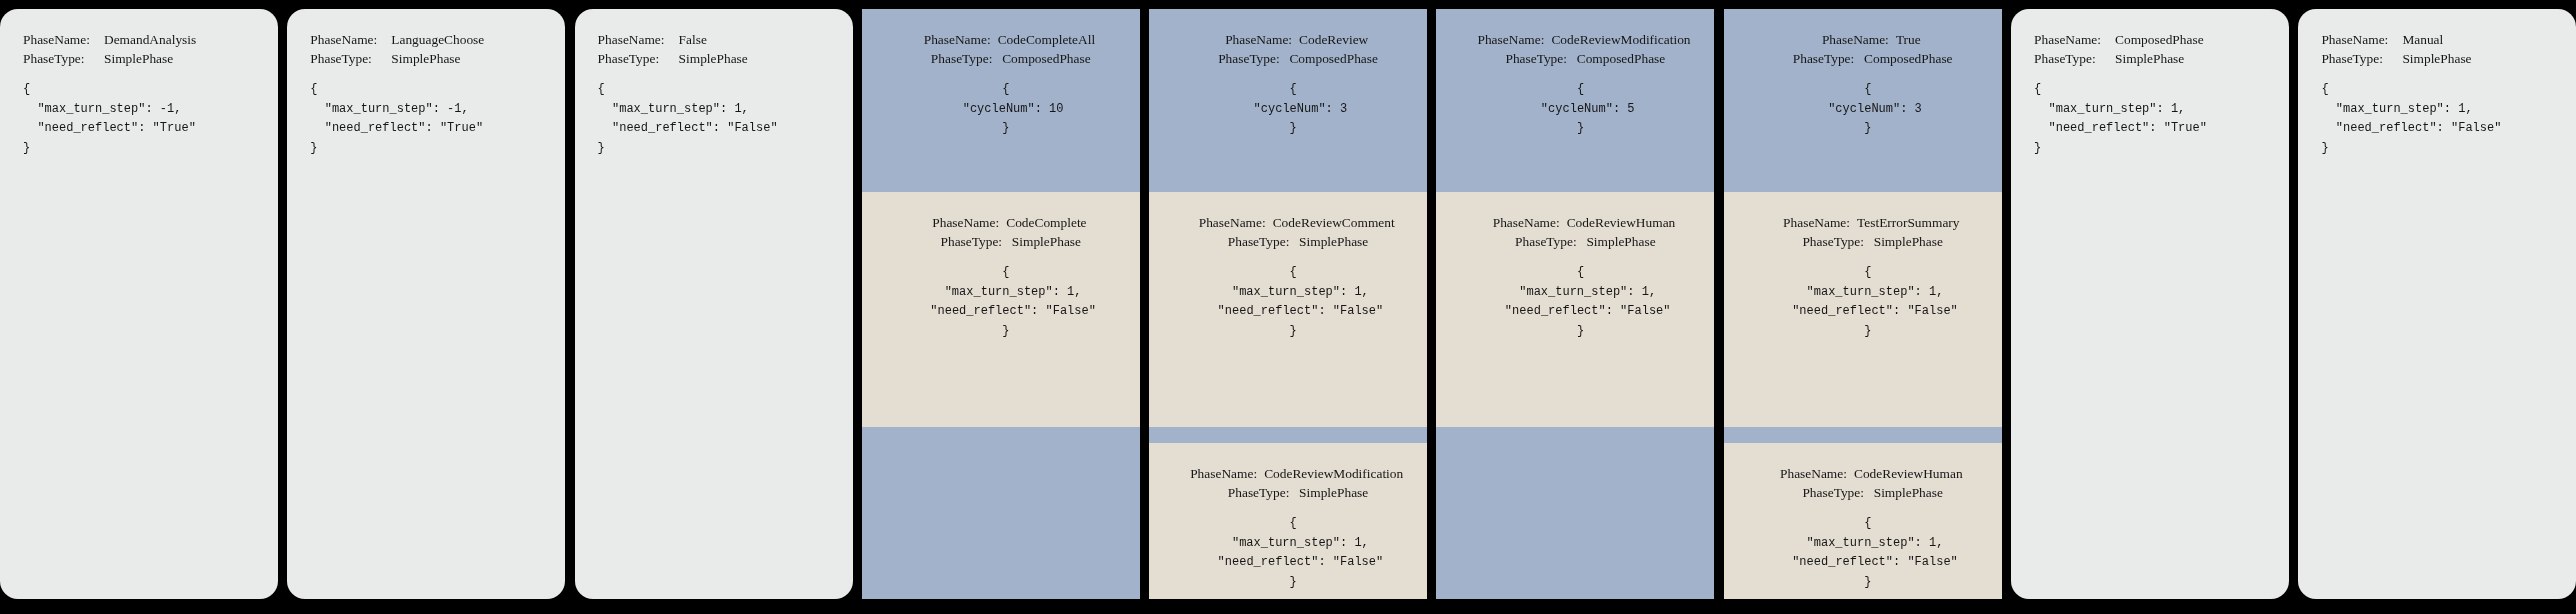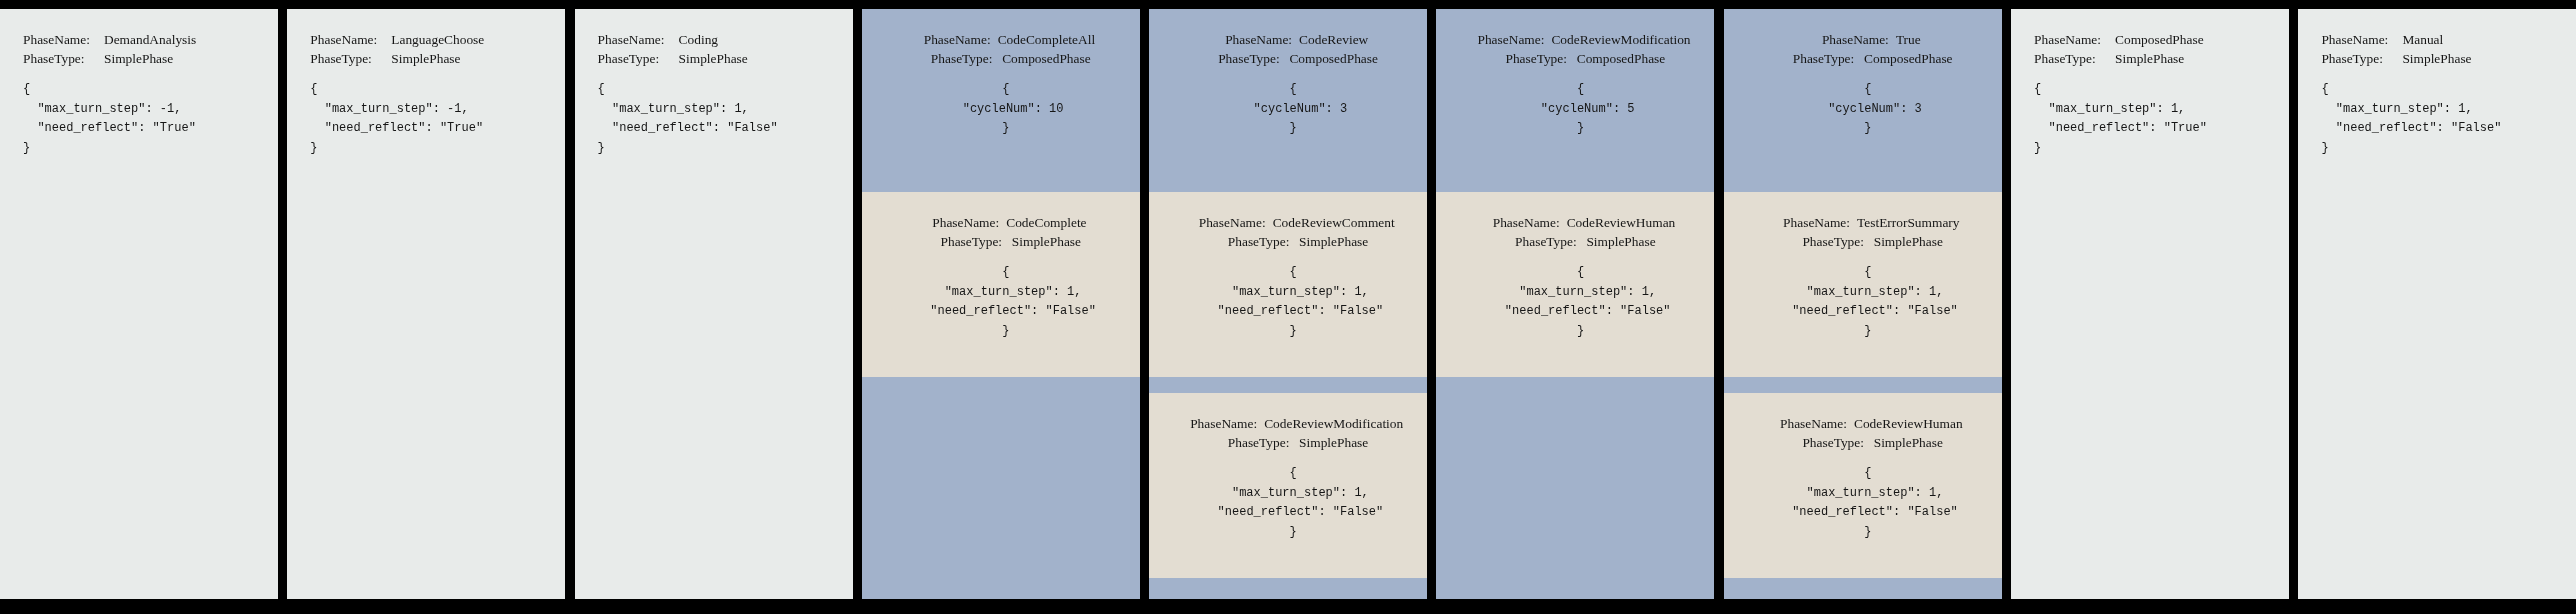--- a/index.html
+++ b/index.html
@@ -14,30 +14,30 @@
   .board{
     width:2576px;height:614px;
     background:var(--bg-black);
     display:flex;gap:9.3px;
     padding:9.3px 0 15px 0;
   }
   .card{
     flex:0 0 278px;width:278px;height:590px;
     overflow:hidden;
   }
-  .card.simple{background:var(--simple-bg);}
+  .card.simple{background:var(--simple-bg);border-radius:18px;}
   .card.composed{background:var(--composed-bg);text-align:center;}
   .phase-head{
     height:183px;
     padding:22px 13px 0 23px;
     color:var(--text);
   }
   .subphase{
     background:var(--subphase-bg);
-    height:185px;
+    height:235px;
     padding:22px 13px 0 23px;
     color:var(--text);
   }
   .subphase + .subphase{margin-top:16px;}
   .kv{
     font-family:"Liberation Serif","DejaVu Serif",serif;
     font-size:13.4px;line-height:18.5px;
     white-space:nowrap;
   }
   .kv .k{display:inline-block;width:81px;}
@@ -70,21 +70,21 @@
       <div class="kv"><span class="k">PhaseType:</span><span class="v">SimplePhase</span></div>
       <pre class="cfg">{
   "max_turn_step": -1,
   "need_reflect": "True"
 }</pre>
     </div>
   </section>
 
   <section class="card simple">
     <div class="phase-head">
-      <div class="kv"><span class="k">PhaseName:</span><span class="v">Coding</span></div>
+      <div class="kv"><span class="k">PhaseName:</span><span class="v">False</span></div>
       <div class="kv"><span class="k">PhaseType:</span><span class="v">SimplePhase</span></div>
       <pre class="cfg">{
   "max_turn_step": 1,
   "need_reflect": "False"
 }</pre>
     </div>
   </section>
 
   <section class="card composed">
     <div class="phase-head">

